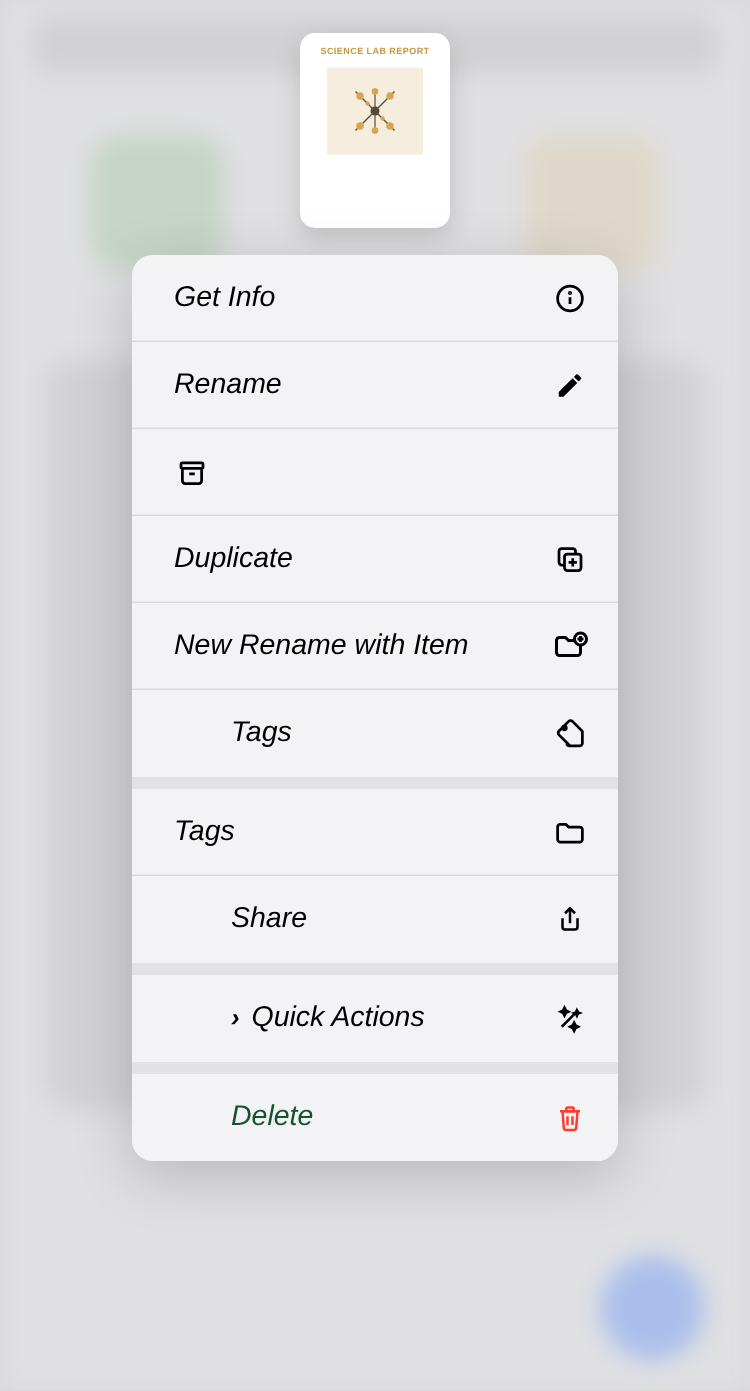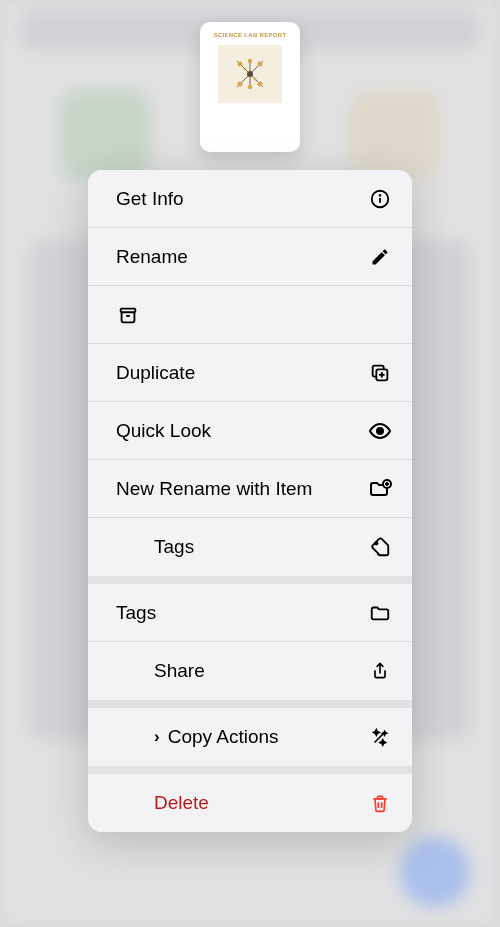--- a/index.html
+++ b/index.html
@@ -97,22 +97,23 @@
       cursor: pointer;
     }
     .menu-item:last-child { border-bottom: none; margin-left: 38px; }
     .menu-label {
       font-size: 19px;
       font-weight: 400;
       color: #000;
       display: flex;
       align-items: center;
       gap: 6px;
-    }
-    .menu-label.destructive { color: #b91c1c; font-weight: 400; }
+      font-style: italic;
+    }
+    .menu-label.destructive { color: #14532d; font-weight: 400; }
     .menu-icon {
       width: 24px;
       height: 24px;
       display: flex;
       align-items: center;
       justify-content: center;
       color: #000;
     }
     .menu-icon.destructive { color: #ff3b30; }
     .group-separator {
@@ -194,29 +195,20 @@
       <span class="menu-icon">
         <svg width="22" height="22" viewBox="0 0 24 24" fill="none" stroke="currentColor" stroke-width="2">
             <rect x="8" y="8" width="12" height="12" rx="2"></rect>
             <path d="M16 8V6a2 2 0 0 0-2-2H6a2 2 0 0 0-2 2v8a2 2 0 0 0 2 2h2"></path>
             <line x1="14" y1="11" x2="14" y2="17"></line>
             <line x1="11" y1="14" x2="17" y2="14"></line>
           </svg>
       </span>
     </div>
     <div class="menu-item">
-      <span class="menu-label">Quick Look</span>
-      <span class="menu-icon">
-        <svg width="24" height="24" viewBox="0 0 24 24" fill="none" stroke="currentColor" stroke-width="2">
-            <path d="M2 12s3.5-7 10-7 10 7 10 7-3.5 7-10 7-10-7-10-7z"></path>
-            <circle cx="12" cy="12" r="3" fill="currentColor"></circle>
-          </svg>
-      </span>
-    </div>
-    <div class="menu-item">
       <span class="menu-label">New Rename with Item</span>
       <span class="menu-icon">
         <svg width="24" height="24" viewBox="0 0 24 24" fill="none" stroke="currentColor" stroke-width="2">
             <path d="M3 8a2 2 0 0 1 2-2h4l2 2h6a2 2 0 0 1 2 2v6a2 2 0 0 1-2 2H5a2 2 0 0 1-2-2V8z"></path>
             <circle cx="19" cy="7" r="4" fill="white" stroke="currentColor"></circle>
             <line x1="19" y1="5" x2="19" y2="9"></line>
             <line x1="17" y1="7" x2="21" y2="7"></line>
           </svg>
       </span>
     </div>
@@ -253,21 +245,21 @@
       </span>
     </div>
   </div>
 
   <div class="group-separator"></div>
 
   <div class="menu-group">
     <div class="menu-item">
       <span class="menu-label">
         <span class="chevron">›</span>
-        <span>Copy Actions</span>
+        <span>Quick Actions</span>
       </span>
       <span class="menu-icon">
         <svg width="22" height="22" viewBox="0 0 24 24" fill="none" stroke="currentColor" stroke-width="1.8">
             <path d="M8 4l1 2 2 1-2 1-1 2-1-2-2-1 2-1z" fill="currentColor"></path>
             <path d="M17 6l0.7 1.5L19 8l-1.3 0.5L17 10l-0.7-1.5L15 8l1.3-0.5z" fill="currentColor"></path>
             <path d="M6 18l12-12"></path>
             <path d="M15 15l1 2 2 1-2 1-1 2-1-2-2-1 2-1z" fill="currentColor"></path>
           </svg>
       </span>
     </div>

